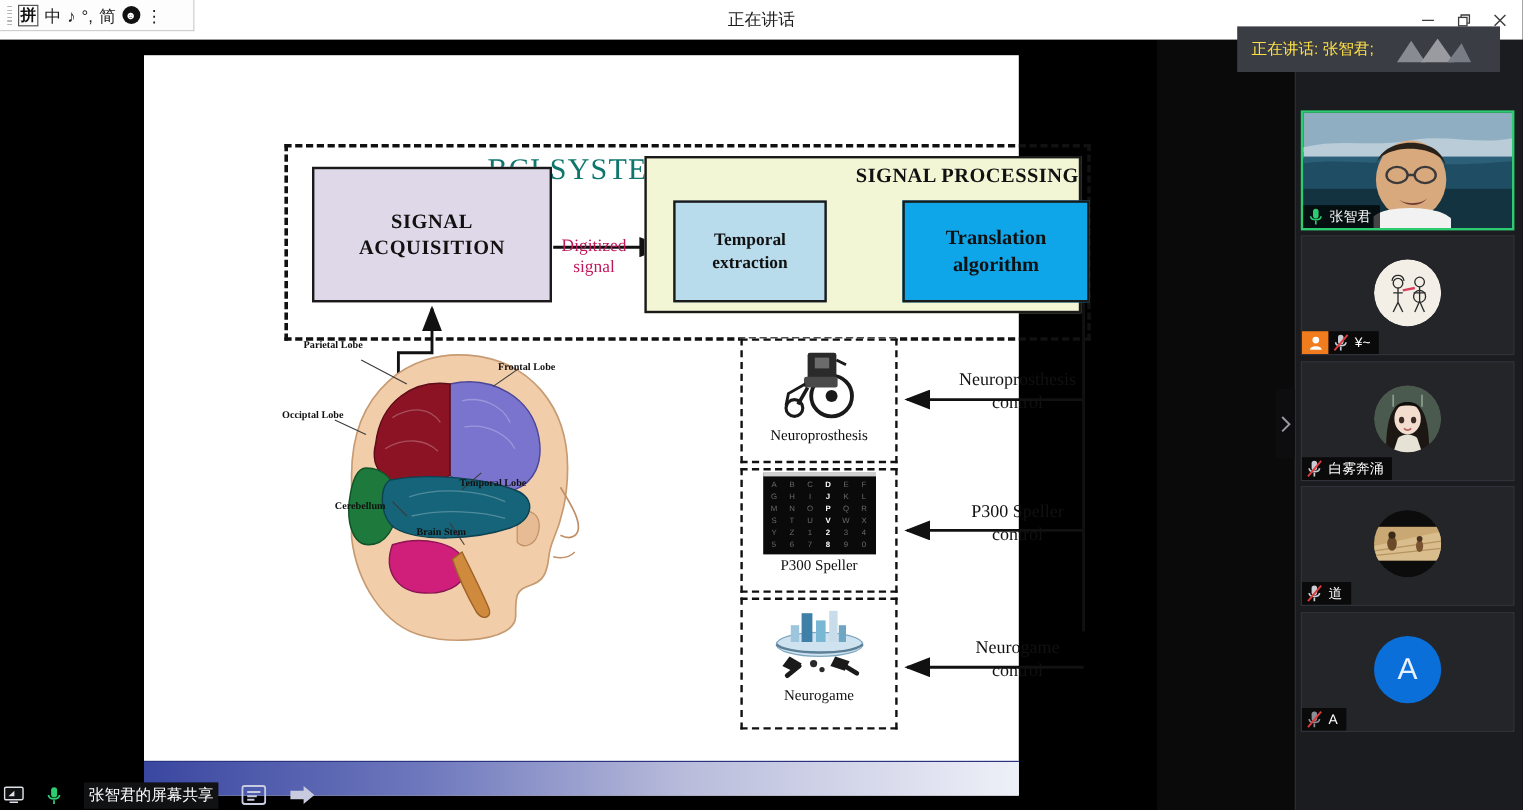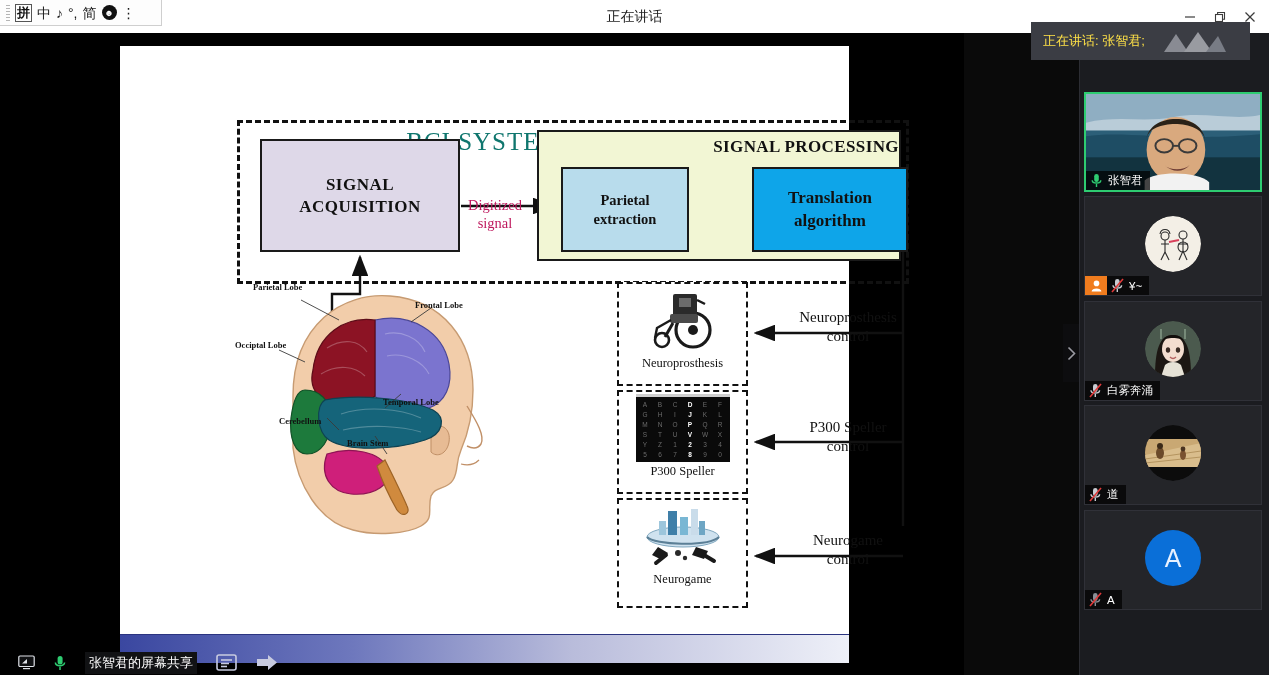--- a/index.html
+++ b/index.html
@@ -177,21 +177,21 @@
   .tile-name { color: #fff; font-size: 11.5px; padding: 0 7px 0 1px; white-space: nowrap; }
   .rail-collapse {
     position: absolute; right: 190px; top: 324px; width: 16px; height: 58px;
     background: #0d0d0f; display: flex; align-items: center; justify-content: center;
     color: #9a9aa2; z-index: 45;
   }
 
   
   .share-bar {
     position: absolute; left: 0; bottom: 0; height: 25px;
-    display: flex; align-items: center; gap: 19px; padding-left: 18px; z-index: 55;
+    display: flex; align-items: center; gap: 19px; padding-left: 3px; z-index: 55;
   }
   .share-bar-label {
     background: #111214; color: #fff; font-size: 13px; padding: 2px 4px; white-space: nowrap;
   }
   .sb-icon { display: flex; align-items: center; }
 </style>
 </head>
 <body>
 
 <div id="app">
@@ -271,21 +271,21 @@
 
         <div class="lbl-digitized">
           <div>Digitized</div>
           <div>signal</div>
         </div>
 
         <div class="box-proc">
           <div class="proc-title">SIGNAL PROCESSING</div>
           <div class="box-feat">
             <div>
-              <div>Parietal</div>
+              <div>Temporal</div>
               <div>extraction</div>
             </div>
           </div>
           <div class="box-trans">
             <div>
               <div>Translation</div>
               <div>algorithm</div>
             </div>
           </div>
         </div>

